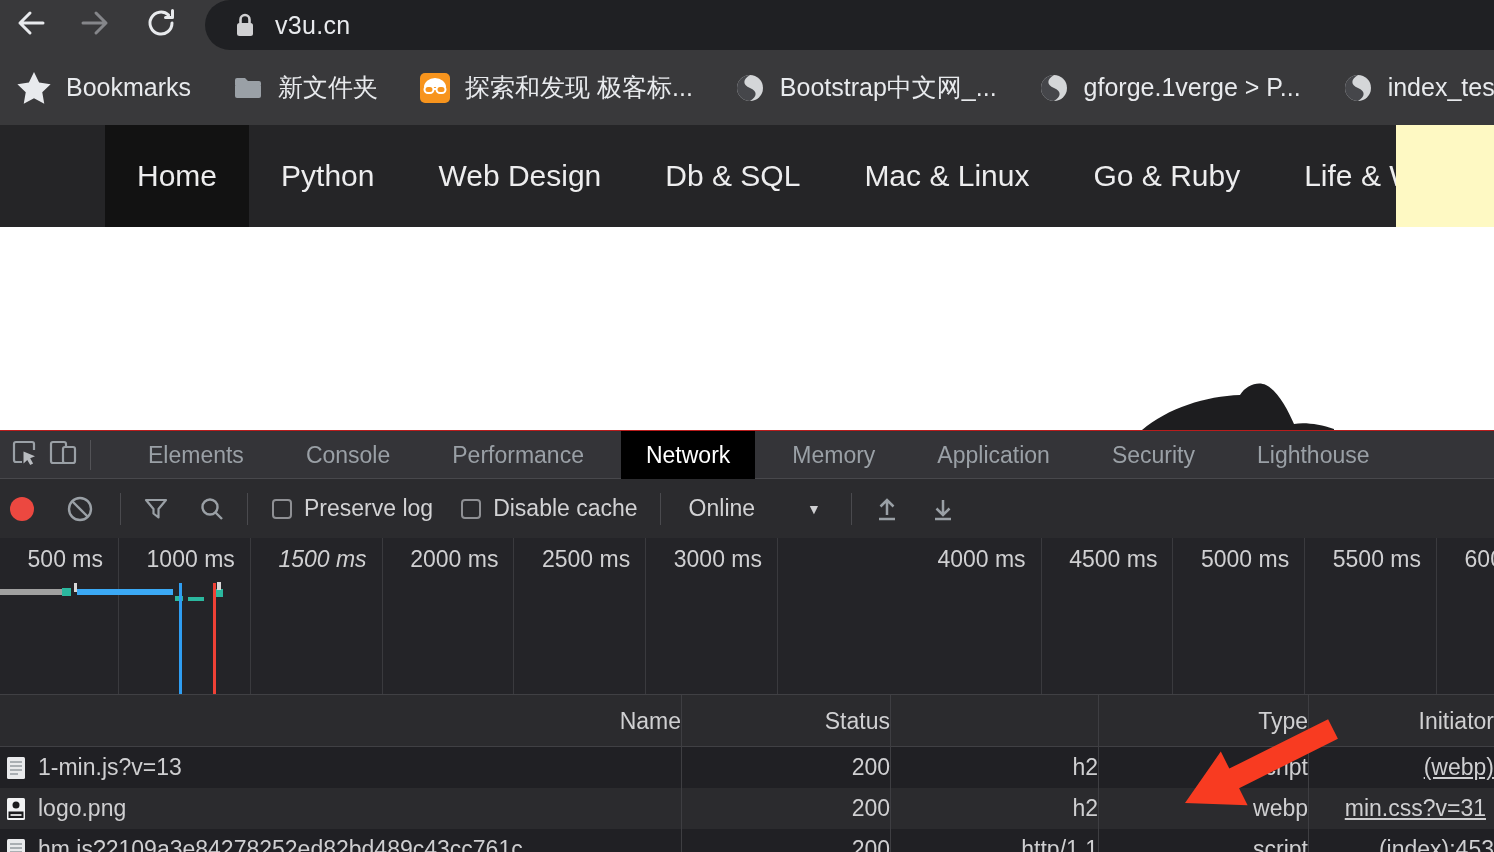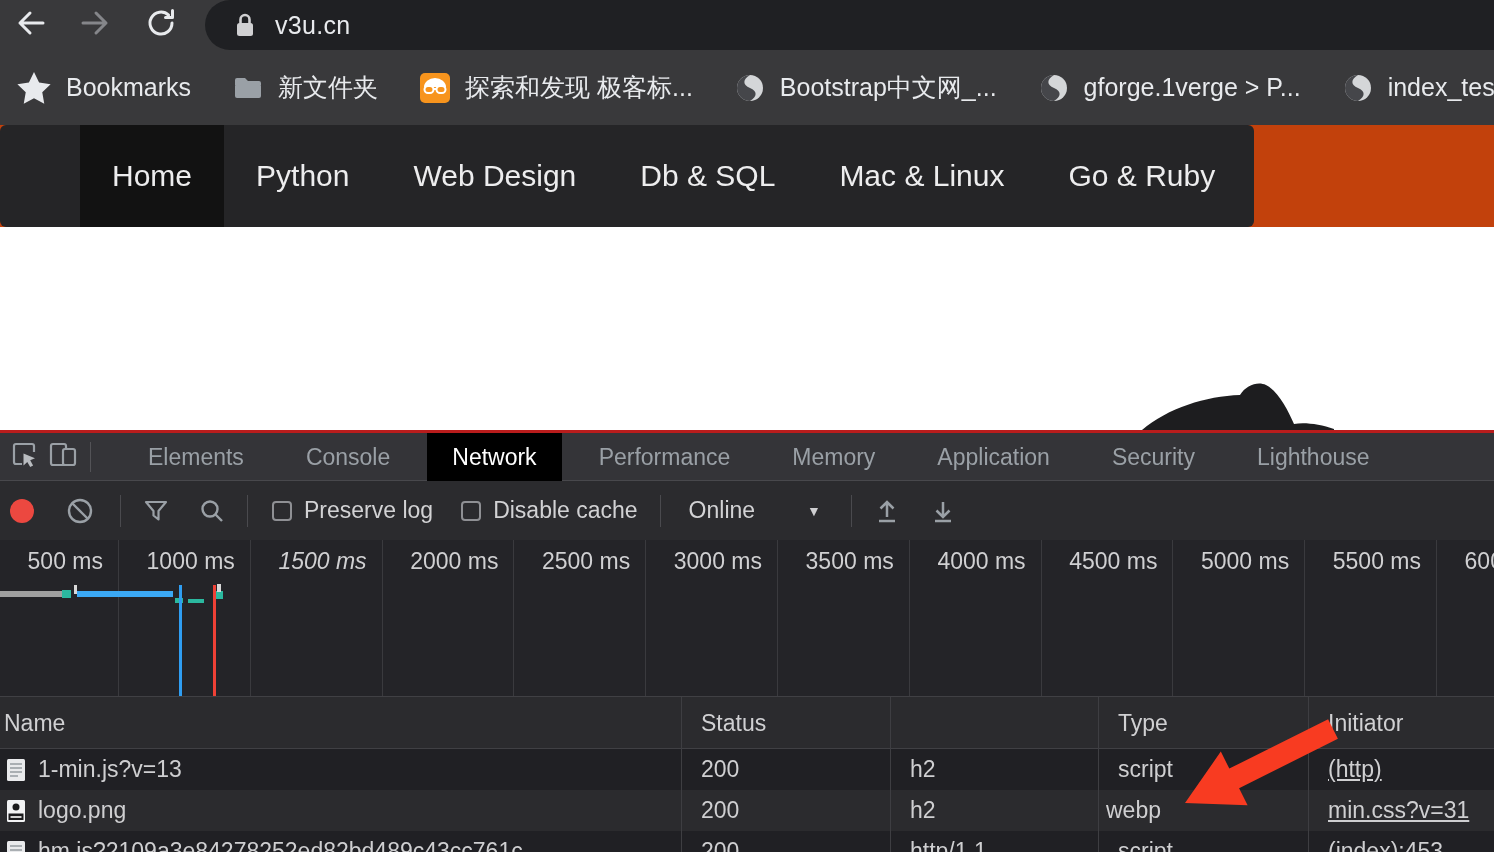--- a/index.html
+++ b/index.html
@@ -1,41 +1,41 @@
 <!DOCTYPE html>
 <html><head>
 <meta charset="utf-8">
 <style>
   html,body{margin:0;padding:0;background:#000;}
-  #app{position:relative;width:1494px;height:852px;overflow:hidden;background:#c2410c;
-       font-family:"Liberation Sans","DejaVu Sans",sans-serif;-webkit-font-smoothing:antialiased;}
+  #app{position:relative;width:1494px;height:852px;overflow:hidden;background:#fef9c3;
+       font-family:"Liberation Sans","DejaVu Sans",sans-serif;text-align:right;-webkit-font-smoothing:antialiased;}
   
   .topbar{position:absolute;left:0;top:0;width:1494px;height:50px;background:#39393b;}
   .nav-btn{position:absolute;top:8px;width:34px;height:34px;display:flex;align-items:center;justify-content:center;cursor:pointer;}
   .btn-back{left:14px;} .btn-fwd{left:78px;} .btn-reload{left:144px;}
   .urlbar{position:absolute;left:205px;top:0;width:1289px;height:50px;background:#1f2023;
           border-radius:26px 0 0 26px;display:flex;align-items:center;}
   .urlbar .lock{margin-left:26px;display:flex;}
   .url-text{margin-left:16px;color:#e8eaed;font-size:25px;font-weight:500;letter-spacing:.3px;}
   
   .bmbar{position:absolute;left:0;top:50px;width:1494px;height:75px;background:#39393b;display:flex;align-items:center;overflow:hidden;}
   .bm-star{margin-left:16px;display:flex;cursor:pointer;}
   .bm-root-label{margin-left:14px;color:#e8eaed;font-size:25px;}
   .bm-item{display:flex;align-items:center;margin-left:42px;cursor:pointer;flex:none;}
   .bm-item .ic{display:flex;margin-right:15px;}
   .bm-item .lb{color:#e8eaed;font-size:25px;white-space:nowrap;}
   
-  .sitenav{position:absolute;left:0;top:125px;width:1254px;height:102px;background:#252527;display:flex;padding-left:80px;box-sizing:border-box;overflow:hidden;border-radius:6px;}
+  .sitenav{position:absolute;left:0;top:125px;width:1396px;height:102px;background:#252527;display:flex;padding-left:105px;box-sizing:border-box;overflow:hidden;}
   .nav-item{height:102px;line-height:102px;padding:0 32px;color:#ededee;font-size:30px;font-weight:300;white-space:nowrap;cursor:pointer;}
   .nav-item.active{background:#121212;}
   
   .content{position:absolute;left:0;top:227px;width:1494px;height:203px;background:#ffffff;overflow:hidden;}
   .blob{position:absolute;left:1128px;top:145px;}
   
-  .devtools{position:absolute;left:0;top:430px;width:1494px;height:422px;background:#242428;border-top:3px solid #b91c1c;box-sizing:border-box;}
+  .devtools{position:absolute;left:0;top:430px;width:1494px;height:422px;background:#242428;border-top:1px solid #b91c1c;box-sizing:border-box;}
   .dt-tabs{position:absolute;left:0;top:0;width:1494px;height:48px;background:#343438;display:flex;align-items:center;border-bottom:1px solid #48484c;box-sizing:border-box;}
   .dt-icobtn{display:flex;align-items:center;justify-content:center;width:40px;height:40px;cursor:pointer;}
   .dt-sep-v{width:1px;height:30px;background:#535357;margin:0 8px 0 6px;}
   .dt-tab{height:48px;line-height:48px;padding:0 25px;margin:0 6px;color:#9aa0a6;font-size:23px;white-space:nowrap;cursor:pointer;}
   .dt-tab.active{background:#000;color:#fff;margin:0 6px;}
   .dt-toolbar{position:absolute;left:0;top:48px;width:1494px;height:59px;background:#2b2b2e;display:flex;align-items:center;box-sizing:border-box;}
   .rec-dot{width:24px;height:24px;border-radius:50%;background:#ec4840;margin-left:10px;cursor:pointer;}
   .tb-ic{display:flex;cursor:pointer;}
   .tb-sep{width:1px;height:32px;background:#4a4a4e;}
   .chk{width:20px;height:20px;border:2px solid #8f9094;border-radius:4px;box-sizing:border-box;cursor:pointer;}
@@ -182,22 +182,22 @@
       <div class="dt-icobtn">
         <span><svg width="32" height="28" viewBox="0 0 32 28">
               <rect x="3" y="3" width="15" height="21" rx="2" fill="none" stroke="#9aa0a6" stroke-width="2.2"></rect>
               <rect x="15" y="8" width="12" height="16" rx="2" fill="#343438" stroke="#9aa0a6" stroke-width="2.2"></rect>
             </svg></span>
       </div>
       <div class="dt-sep-v"></div>
       <span id="dt-tabs" style="display:flex;align-items:center;margin-left:18px;">
           <div class="dt-tab">Elements</div>
           <div class="dt-tab">Console</div>
+          <div class="dt-tab">Performance</div>
           <div class="dt-tab active">Network</div>
-          <div class="dt-tab">Performance</div>
           <div class="dt-tab">Memory</div>
           <div class="dt-tab">Application</div>
           <div class="dt-tab">Security</div>
           <div class="dt-tab">Lighthouse</div>
         </span>
     </div>
 
     <div class="dt-toolbar">
       <div class="rec-dot"></div>
       <span class="tb-ic" style="margin-left:32px;">
@@ -252,23 +252,20 @@
           <span class="tl-lab">1500 ms</span>
         </div>
         <div class="tl-col" style="left: 382.6px; width: 131.8px;">
           <span class="tl-lab">2000 ms</span>
         </div>
         <div class="tl-col" style="left: 514.4px; width: 131.8px;">
           <span class="tl-lab">2500 ms</span>
         </div>
         <div class="tl-col" style="left: 646.2px; width: 131.8px;">
           <span class="tl-lab">3000 ms</span>
-        </div>
-        <div class="tl-col" style="left: 778px; width: 131.8px;">
-          <span class="tl-lab">3500 ms</span>
         </div>
         <div class="tl-col" style="left: 909.8px; width: 131.8px;">
           <span class="tl-lab">4000 ms</span>
         </div>
         <div class="tl-col" style="left: 1041.6px; width: 131.8px;">
           <span class="tl-lab">4500 ms</span>
         </div>
         <div class="tl-col" style="left: 1173.4px; width: 131.8px;">
           <span class="tl-lab">5000 ms</span>
         </div>
@@ -309,21 +306,21 @@
                     <line x1="4" y1="14" x2="16" y2="14"></line>
                     <line x1="4" y1="18" x2="12" y2="18"></line>
                   </g>
                 </svg>
               </span>
               <span>1-min.js?v=13</span>
             </div>
             <div class="nt-cell" style="left: 681px; width: 209px; padding-left: 20px;">200</div>
             <div class="nt-cell" style="left: 890px; width: 208px; padding-left: 20px;">h2</div>
             <div class="nt-cell" style="left: 1098px; width: 210px; padding-left: 20px;">script</div>
-            <div class="nt-cell" style="left: 1308px; width: 186px; padding-left: 20px;"><span class="nt-link">(http)</span></div>
+            <div class="nt-cell" style="left: 1308px; width: 186px; padding-left: 20px;"><span class="nt-link">(webp)</span></div>
           </div>
           <div class="nt-row even" style="top: 93px;">
             <div class="nt-cell nt-name" style="left: 0px; width: 681px;">
               <span class="fic">
                 <svg width="20" height="24" viewBox="0 0 20 24">
                   <rect x="1" y="1" width="18" height="22" rx="1.5" fill="#f2f3f4"></rect>
                   <circle cx="10" cy="8" r="3.5" fill="#1b1b1d"></circle>
                   <rect x="2.5" y="14.5" width="15" height="6.5" fill="#1b1b1d"></rect>
                   <rect x="4.5" y="17.2" width="11" height="1.6" fill="#fff"></rect>
                 </svg>

